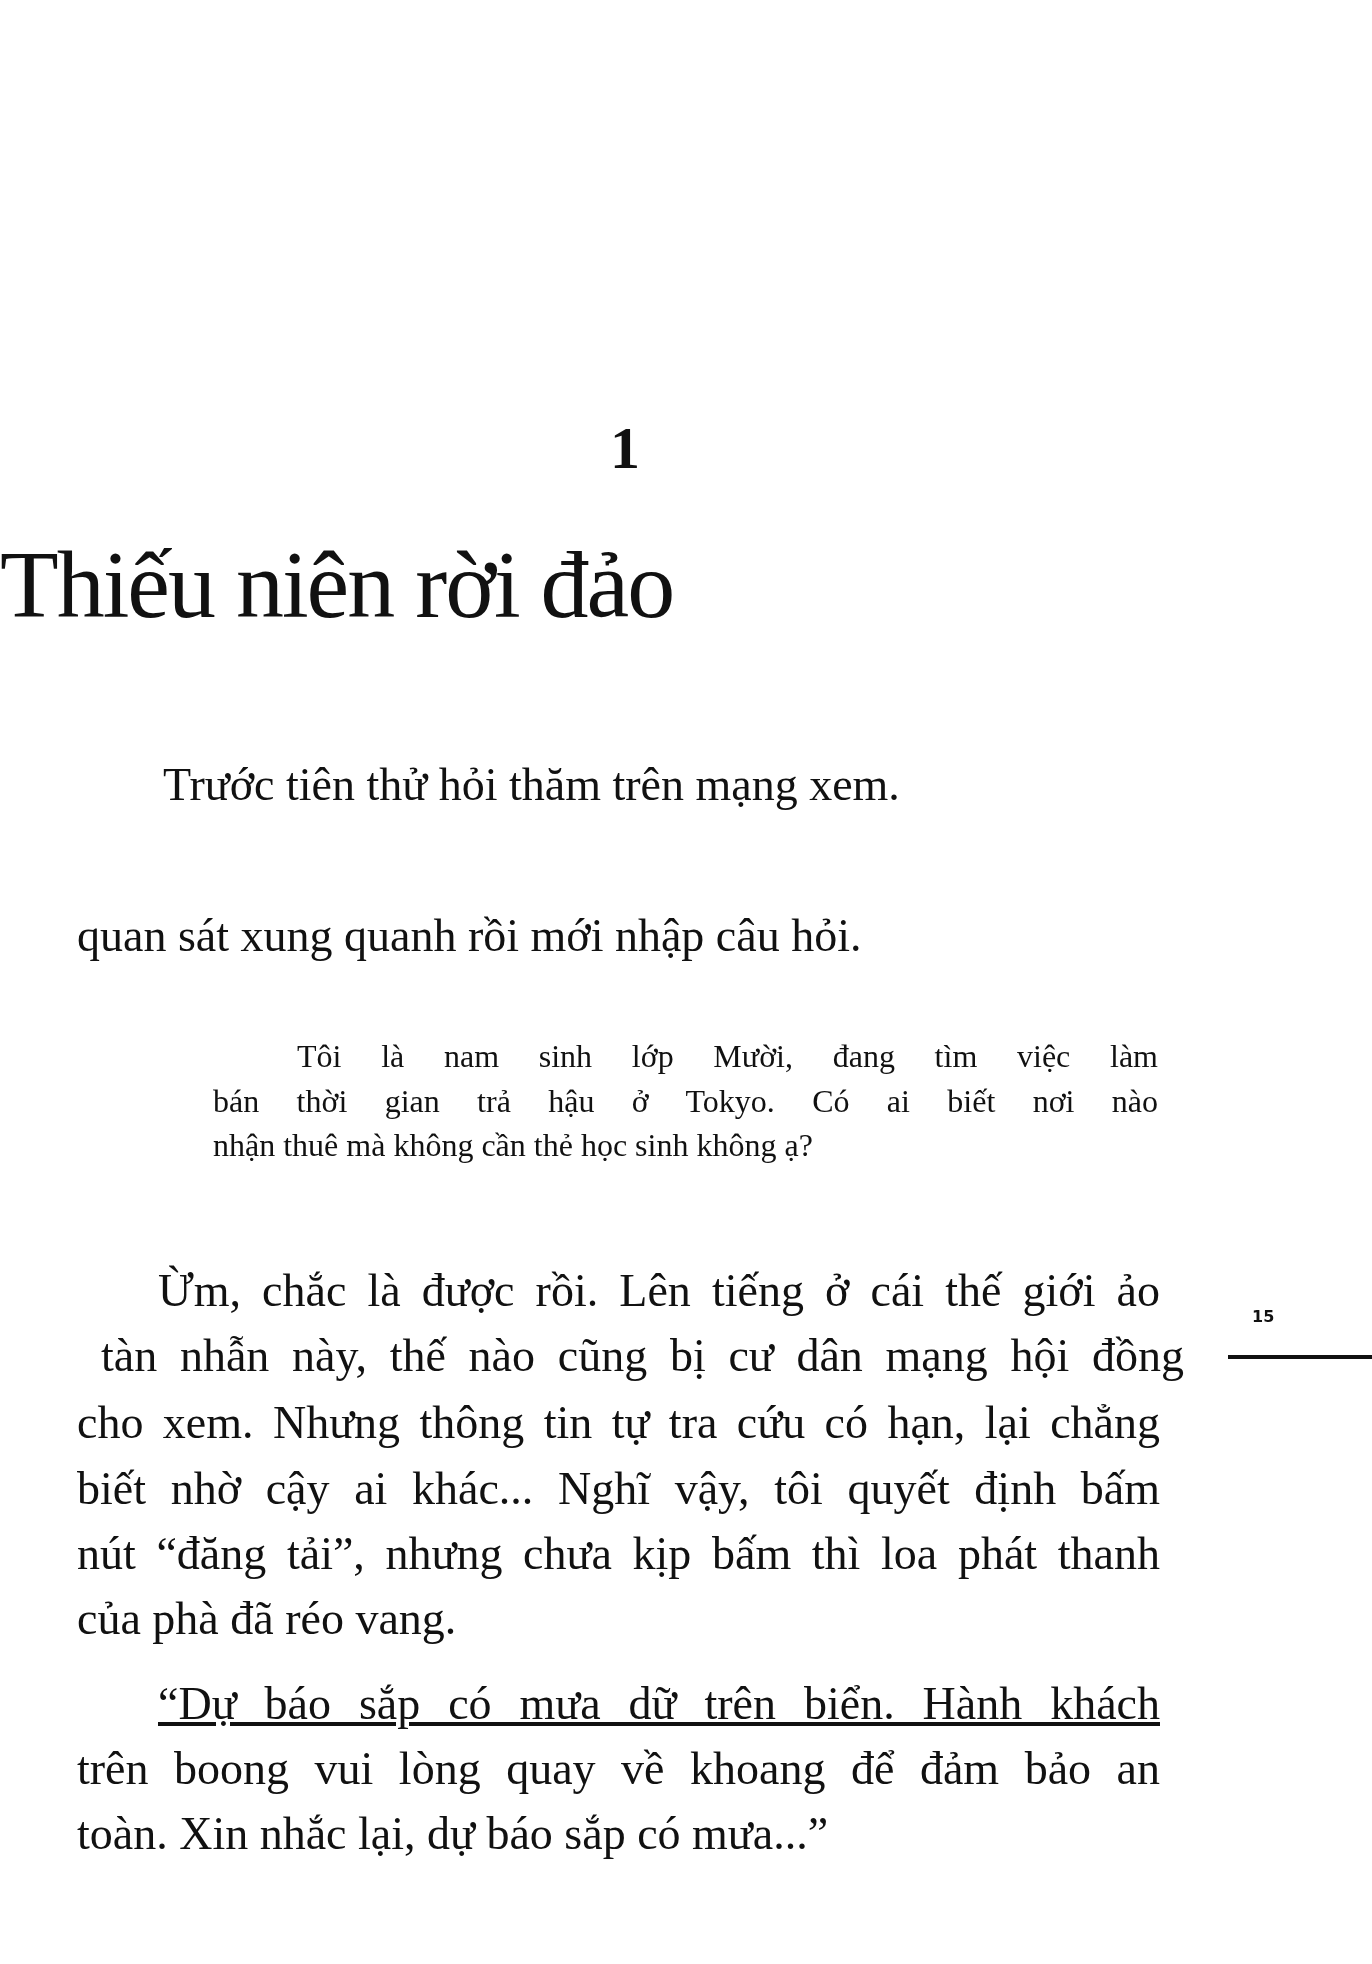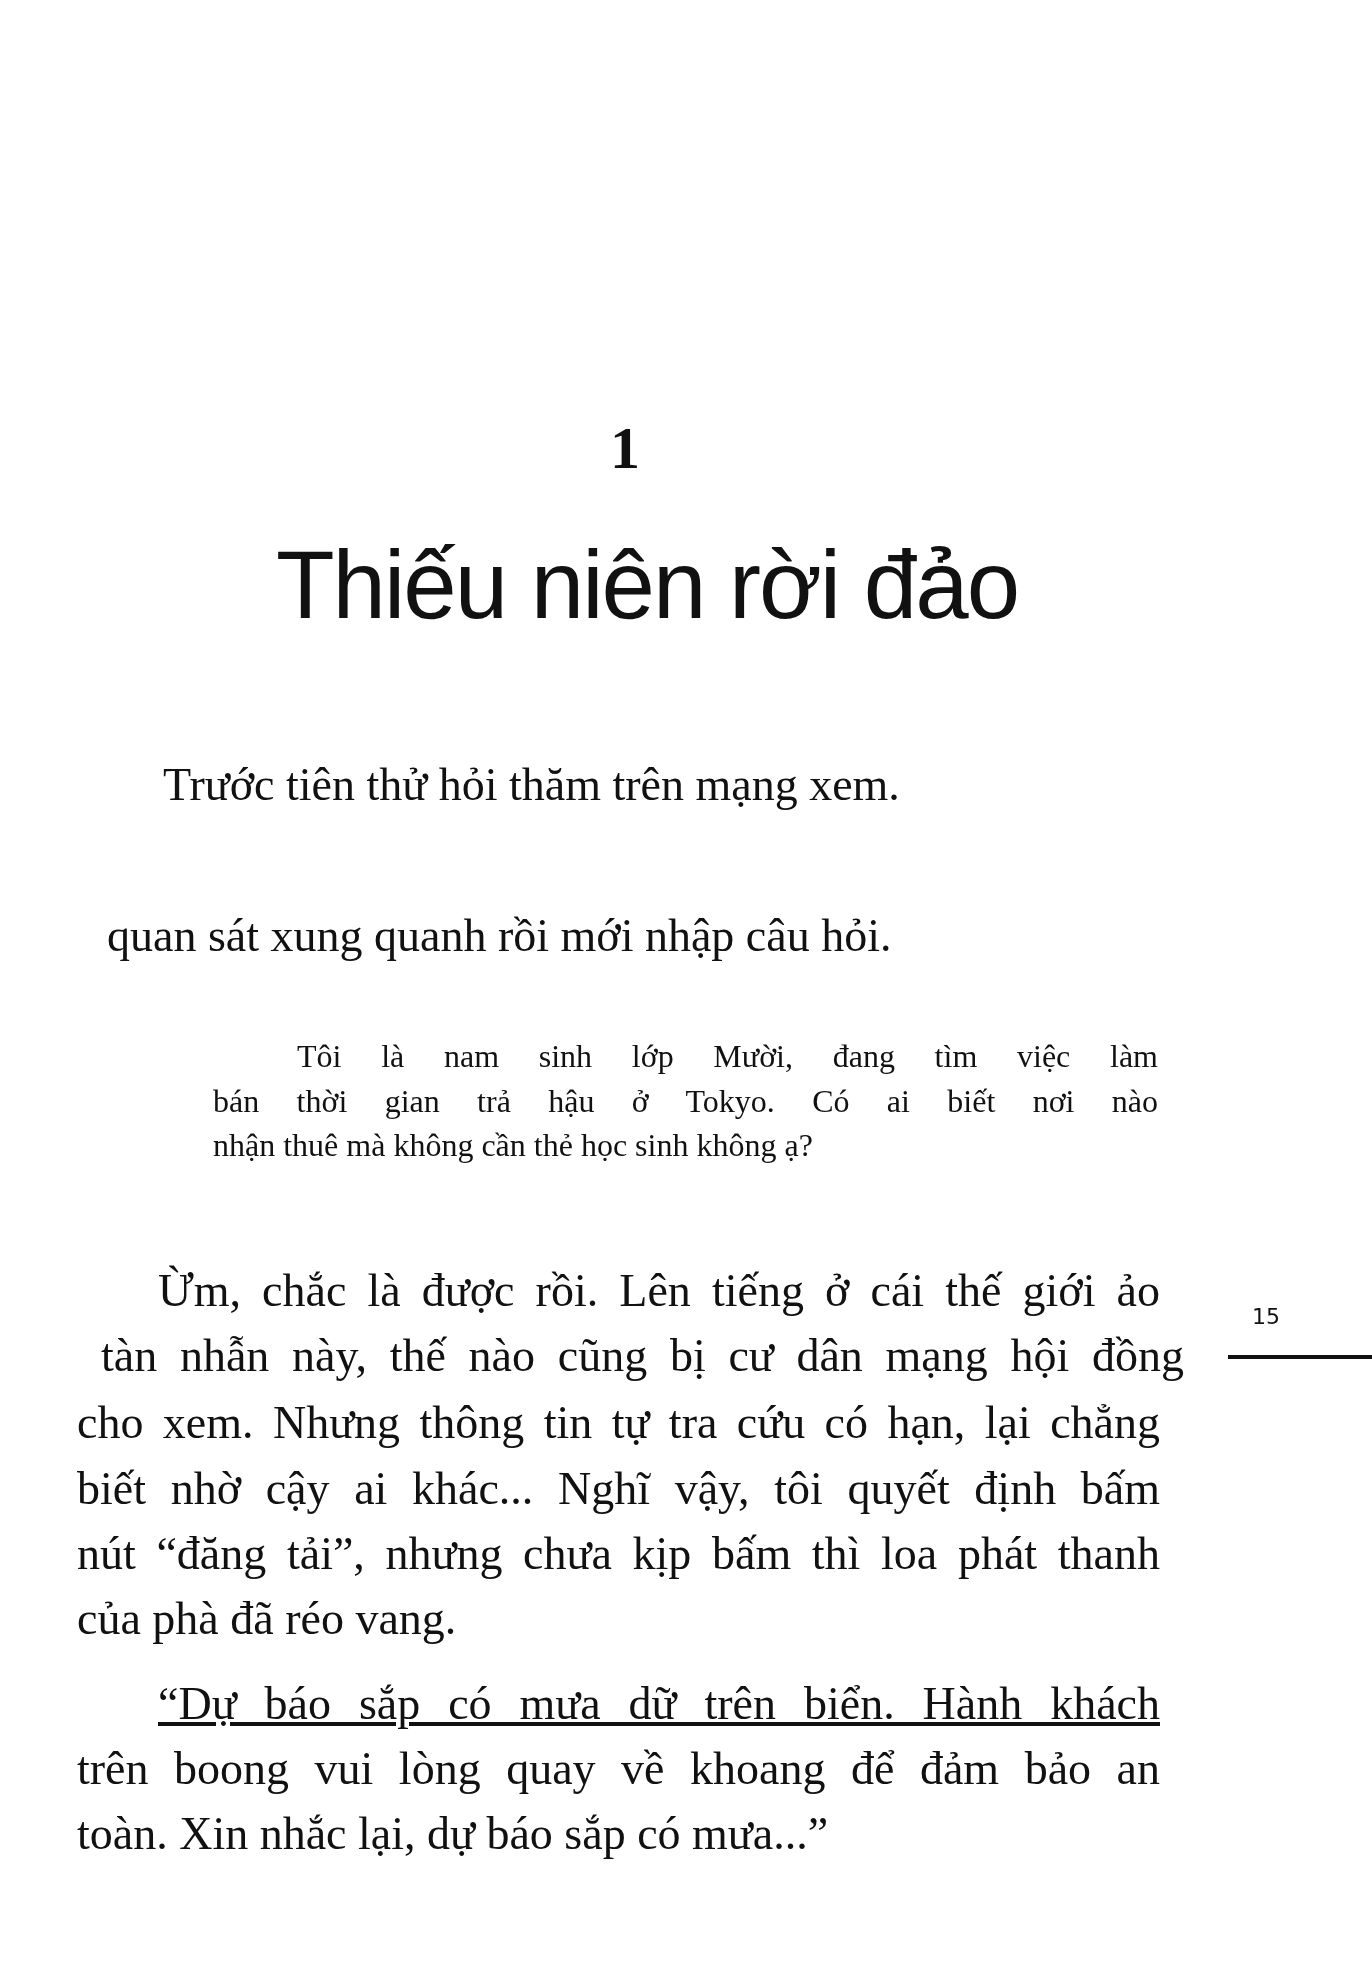--- a/index.html
+++ b/index.html
@@ -3,58 +3,58 @@
 <meta charset="utf-8">
 <style>
   html, body { margin: 0; padding: 0; background: #ffffff; }
   body { width: 1372px; height: 1964px; position: relative; overflow: hidden; color: #111111; }
   .page { position: absolute; left: 0; top: 0; width: 1372px; height: 1964px; background: #ffffff; }
   .chapter-number {
     position: absolute; left: 0; width: 1250px; top: 418px; text-align: center;
     font-family: "Liberation Serif", "DejaVu Serif", serif; font-size: 60px; font-weight: bold; line-height: 60px;
   }
   .chapter-title {
-    position: absolute; left: 0; width: 1250px; top: 530px; text-align: center;
-    font-family: Liberation Sans, sans-serif; font-size: 96px; line-height: 110px;
-    letter-spacing: -2px; font-weight: normal; padding-left: 22px;
+    position: absolute; left: 0; width: 1250px; top: 530px; 
+    font-family: Liberation Serif, serif; font-size: 96px; line-height: 110px;
+    letter-spacing: -2px; font-weight: normal;
   }
   .line {
     position: absolute; left: 77px; width: 1083px; height: 65px;
     font-family: "Liberation Serif", "DejaVu Serif", serif; font-size: 46px; line-height: 46px;
     text-align: justify; text-align-last: justify; white-space: nowrap;
   }
   .line.indent { left: 158px; width: 1002px; }
   .line.last { text-align-last: left; }
   .line.first-indent { left: 163px; }
   .quote-line {
     position: absolute; left: 213px; width: 945px;
     font-family: "Liberation Serif", "DejaVu Serif", serif; font-size: 32px; line-height: 34px;
     text-align: justify; text-align-last: justify; white-space: nowrap;
   }
   .quote-line.indent { left: 297px; width: 861px; }
   .quote-line.last { text-align-last: left; }
   .page-number {
     position: absolute; left: 1252px; top: 1303px;
-    font-family: "DejaVu Sans", "Liberation Sans", sans-serif; font-weight: normal; font-size: 22px; line-height: 28px;
+    font-family: "DejaVu Sans", "Liberation Sans", sans-serif; font-weight: bold; font-size: 16px; line-height: 28px;
   }
   .page-rule {
     position: absolute; left: 1228px; top: 1355px; width: 144px; height: 4px; background: #111111;
   }
 </style>
 </head>
 <body>
 
 <div class="page">
 
   <div class="chapter-number">1</div>
   <div class="chapter-title">Thiếu niên rời đảo</div>
 
   <div class="line first-indent last" style="top:762px; width:997px;">Trước tiên thử hỏi thăm trên mạng xem.</div>
 
-  <div class="line last" style="top:913px;margin-left:30px;">quan sát xung quanh rồi mới nhập câu hỏi.</div>
+  <div class="line last" style="top:913px;">quan sát xung quanh rồi mới nhập câu hỏi.</div>
 
   <div class="quote-line indent" style="top:1039px;">Tôi là nam sinh lớp Mười, đang tìm việc làm</div>
   <div class="quote-line" style="top:1084px;">bán thời gian trả hậu ở Tokyo. Có ai biết nơi nào</div>
   <div class="quote-line last" style="top:1128px;">nhận thuê mà không cần thẻ học sinh không ạ?</div>
 
   <div class="line indent" style="top:1268px;">Ừm, chắc là được rồi. Lên tiếng ở cái thế giới ảo</div>
   <div class="line" style="top:1333px;margin-left:24px;">tàn nhẫn này, thế nào cũng bị cư dân mạng hội đồng</div>
   <div class="line" style="top:1466px;">biết nhờ cậy ai khác... Nghĩ vậy, tôi quyết định bấm</div>
   <div class="line" style="top:1400px;">cho xem. Nhưng thông tin tự tra cứu có hạn, lại chẳng</div>
   <div class="line" style="top:1531px;">nút “đăng tải”, nhưng chưa kịp bấm thì loa phát thanh</div>

